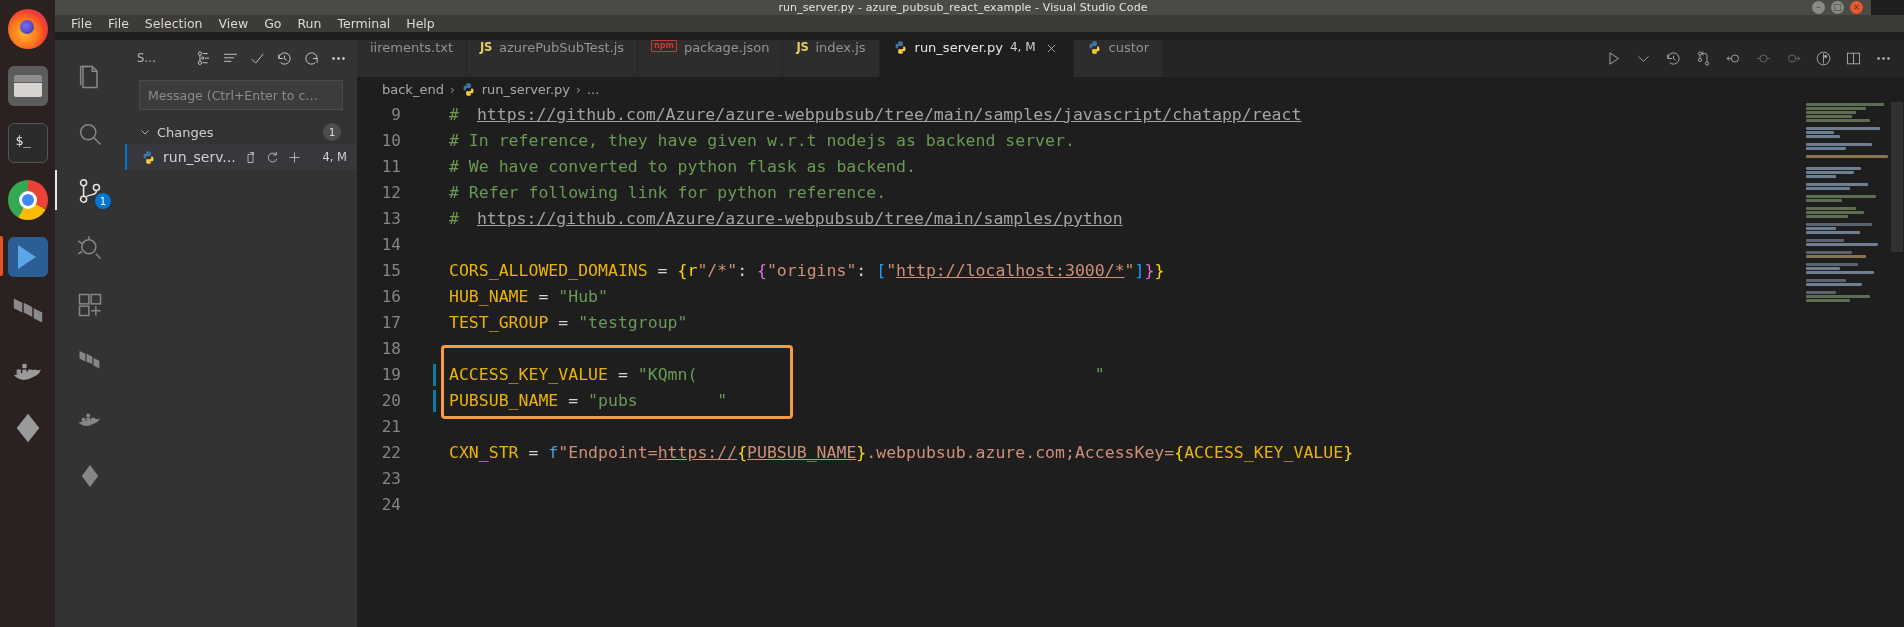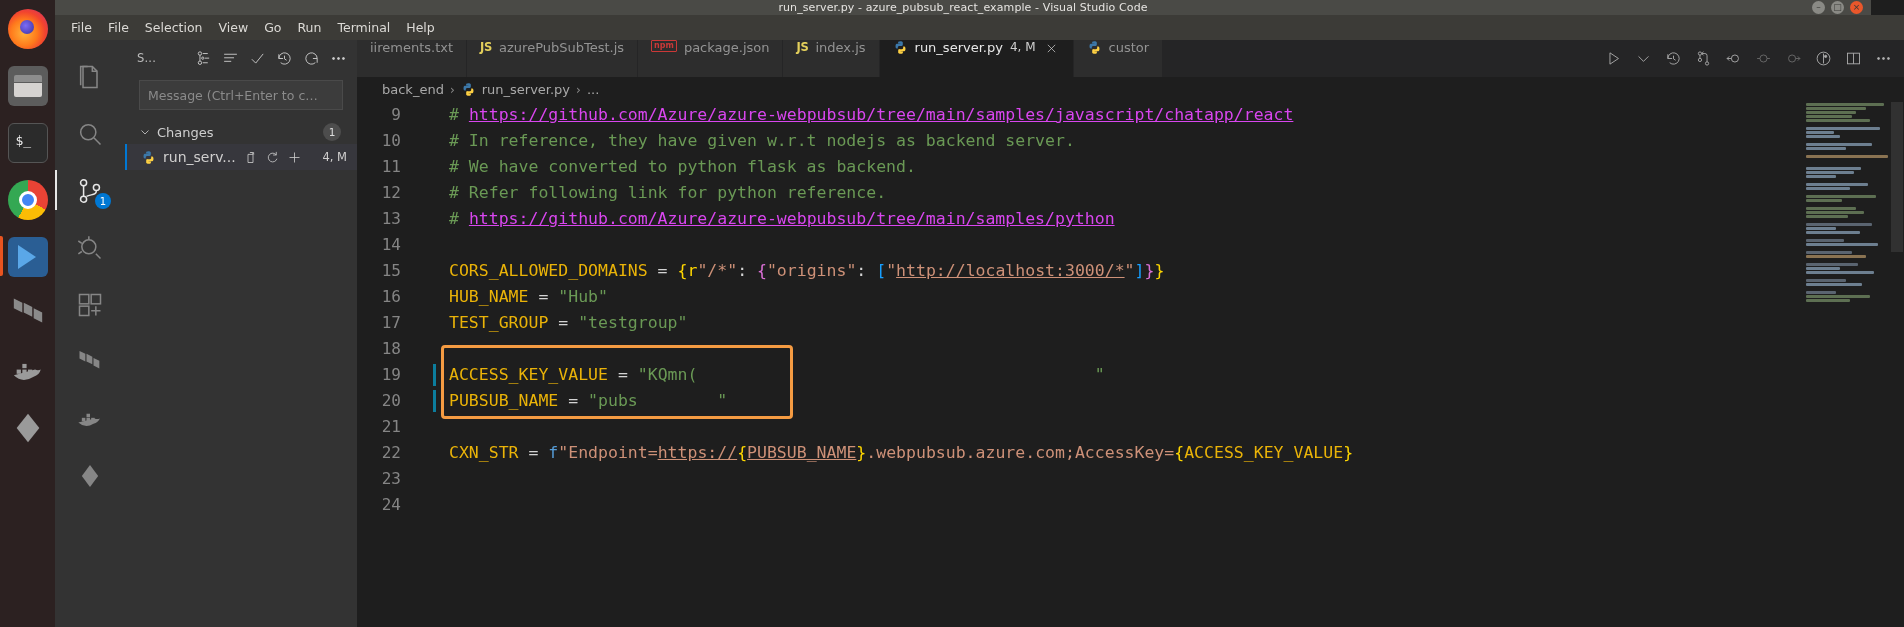--- a/index.html
+++ b/index.html
@@ -48,21 +48,21 @@
   }
   .win-btns { position:absolute; right:8px; top:1px; display:flex; gap:6px; }
   .wb { width:13px; height:13px; border-radius:50%; display:flex; align-items:center; justify-content:center;
         color:#3b3b38; font-size:9px; line-height:1; }
   .wb.min { background:#8a8a85; }
   .wb.max { background:#8a8a85; }
   .wb.close { background:#e9572b; }
 
   
   .menubar {
-    position:absolute; left:55px; top:15px; width:1849px; height:25px;
+    position:absolute; left:55px; top:15px; width:1849px; height:17px;
     background:#3c3b37; display:flex; align-items:center; padding-left:8px; gap:0;
   }
   .menu-item { color:#dcdad6; font-size:12.5px; padding:2px 8px; cursor:default; }
 
   
   .activitybar {
     position:absolute; left:55px; top:40px; width:70px; height:587px;
     background:#333333; display:flex; flex-direction:column; align-items:center; padding-top:8px;
   }
   .ab-item { width:70px; height:57px; display:flex; align-items:center; justify-content:center; position:relative; }
@@ -152,21 +152,21 @@
   .code-row { display:flex; height:26px; align-items:center; }
   .gutter {
     width:60px; text-align:right; padding-right:16px; color:#858585; flex:none;
     font-family:"DejaVu Sans Mono","Liberation Mono", monospace; font-size:16px;
   }
   .gutter.mod { }
   .mod-bar { position:absolute; left:76px; width:3px; background:#0c7d9d; }
   .line { flex:1; color:#d4d4d4; padding-left:32px; }
 
   .c-comment { color:#6A9955; }
-  .c-link { color:#d946ef; text-decoration:underline; }
+  .c-link { color:#a3a3a3; text-decoration:underline;margin-left:8px; }
   .c-var { color:#eab308; }
   .c-op  { color:#d4d4d4; }
   .c-str { color:#CE9178; }
   .c-str-g { color:#6A9955; }
   .c-brace-y { color:#FFD700; }
   .c-brace-p { color:#DA70D6; }
   .c-brace-b { color:#179FFF; }
   .c-url { color:#CE9178; text-decoration:underline; }
   .c-kw  { color:#569CD6; }
 

